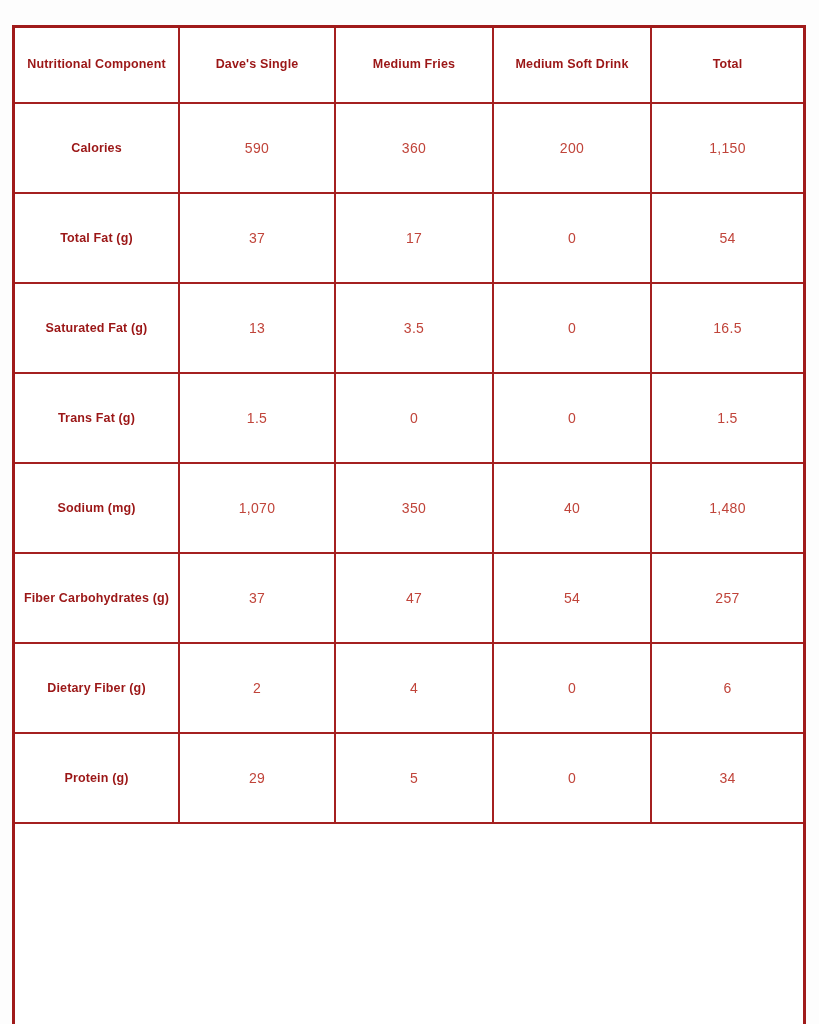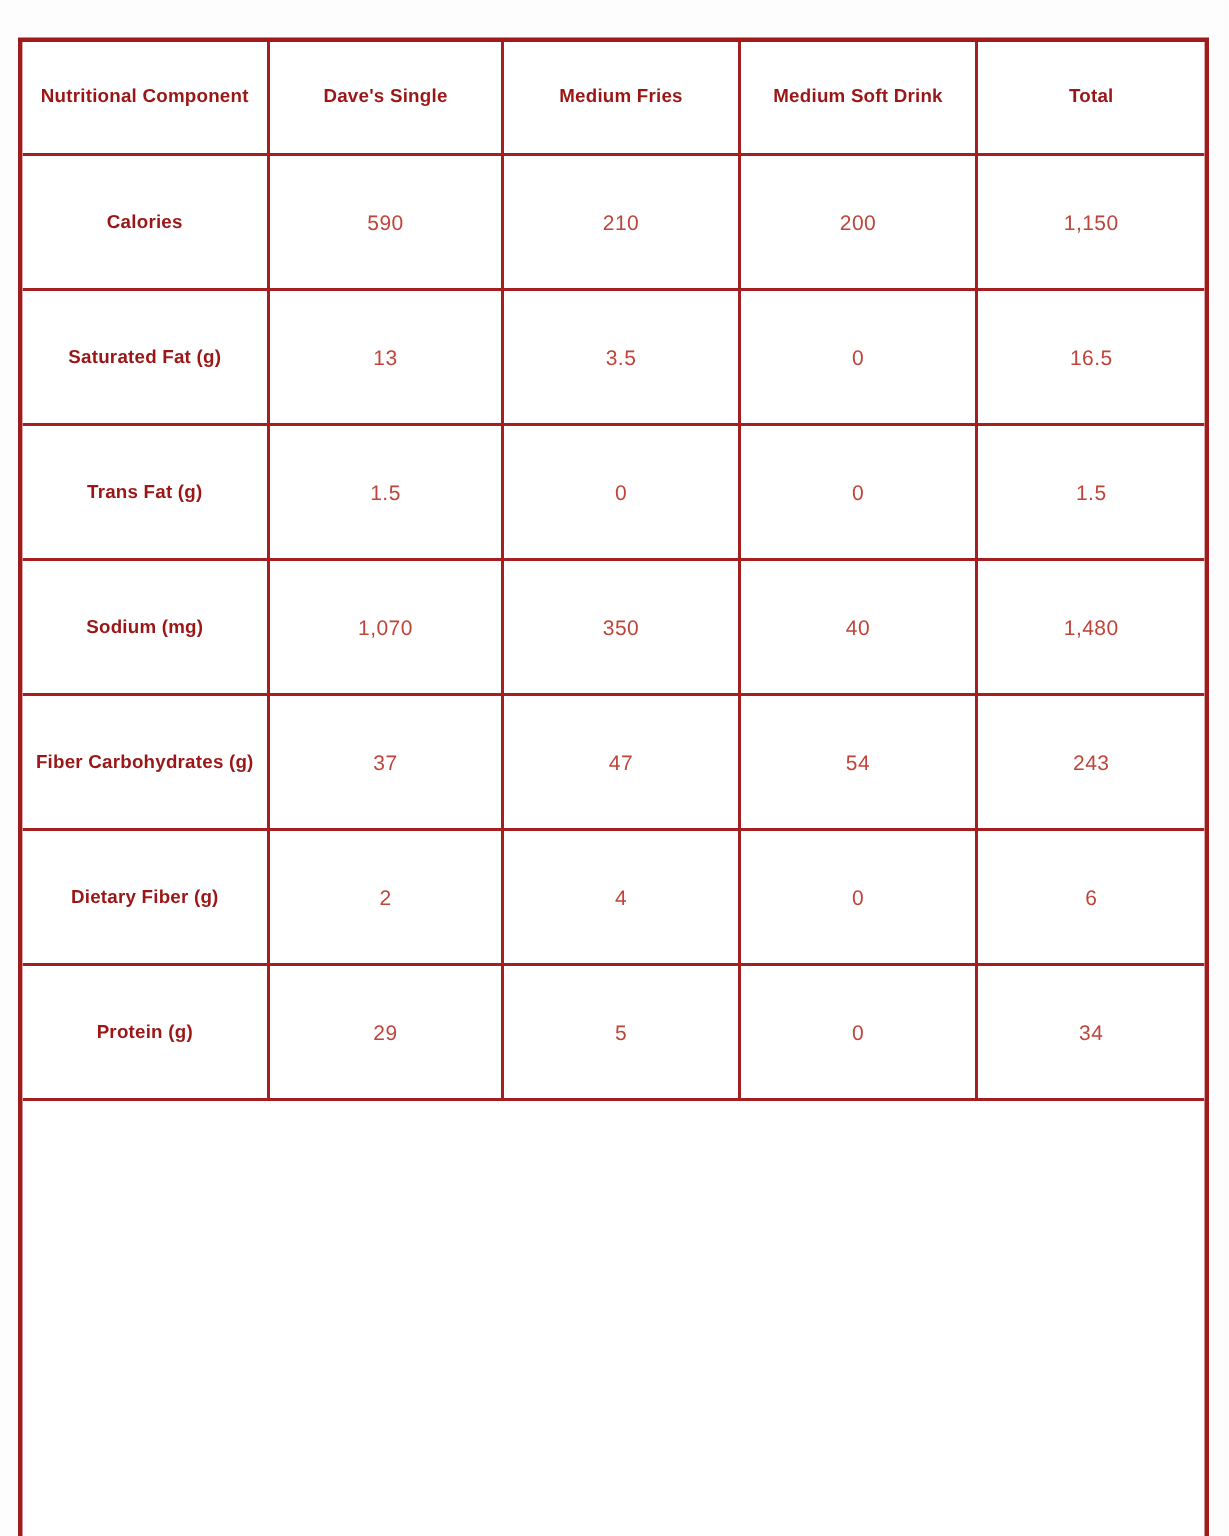--- a/index.html
+++ b/index.html
@@ -114,23 +114,30 @@
           <th>Medium Fries</th>
           <th>Medium Soft Drink</th>
           <th>Total</th>
         </tr>
       </thead>
 
       <tbody>
         <tr>
           <td class="rowlabel">Calories</td>
           <td class="value">590</td>
-          <td class="value">210</td>
+          <td class="value">360</td>
           <td class="value">200</td>
           <td class="value">1,150</td>
+        </tr>
+        <tr>
+          <td class="rowlabel">Total Fat (g)</td>
+          <td class="value">37</td>
+          <td class="value">17</td>
+          <td class="value">0</td>
+          <td class="value">54</td>
         </tr>
         <tr>
           <td class="rowlabel">Saturated Fat (g)</td>
           <td class="value">13</td>
           <td class="value">3.5</td>
           <td class="value">0</td>
           <td class="value">16.5</td>
         </tr>
         <tr>
           <td class="rowlabel">Trans Fat (g)</td>
@@ -144,21 +151,21 @@
           <td class="value">1,070</td>
           <td class="value">350</td>
           <td class="value">40</td>
           <td class="value">1,480</td>
         </tr>
         <tr>
           <td class="rowlabel">Fiber Carbohydrates (g)</td>
           <td class="value">37</td>
           <td class="value">47</td>
           <td class="value">54</td>
-          <td class="value">243</td>
+          <td class="value">257</td>
         </tr>
         <tr>
           <td class="rowlabel">Dietary Fiber (g)</td>
           <td class="value">2</td>
           <td class="value">4</td>
           <td class="value">0</td>
           <td class="value">6</td>
         </tr>
         <tr>
           <td class="rowlabel">Protein (g)</td>

